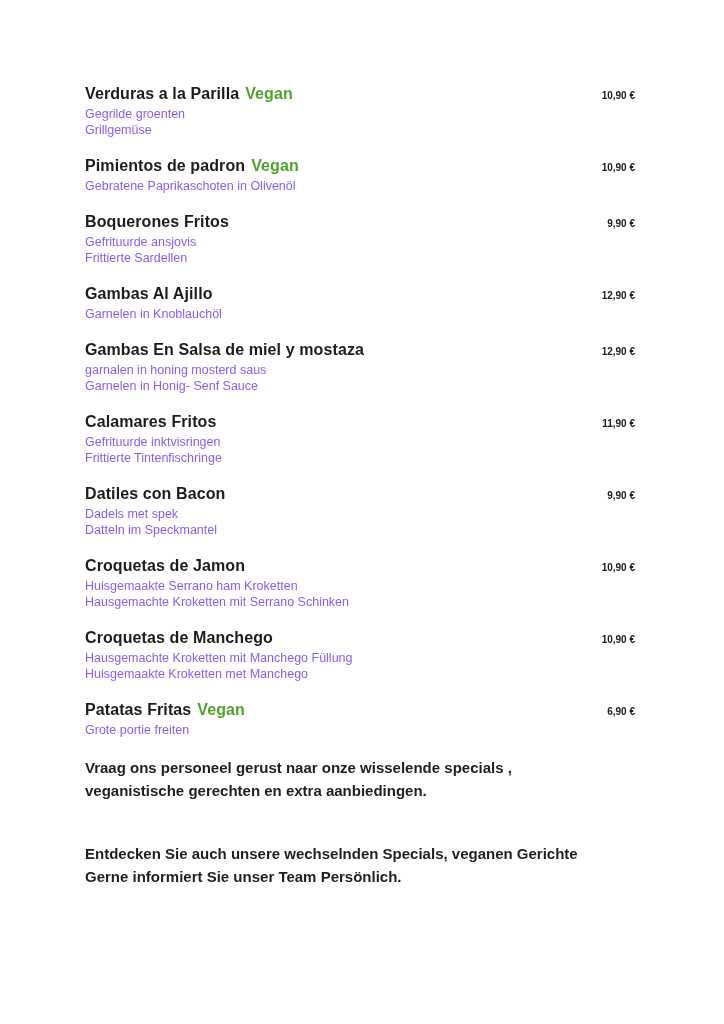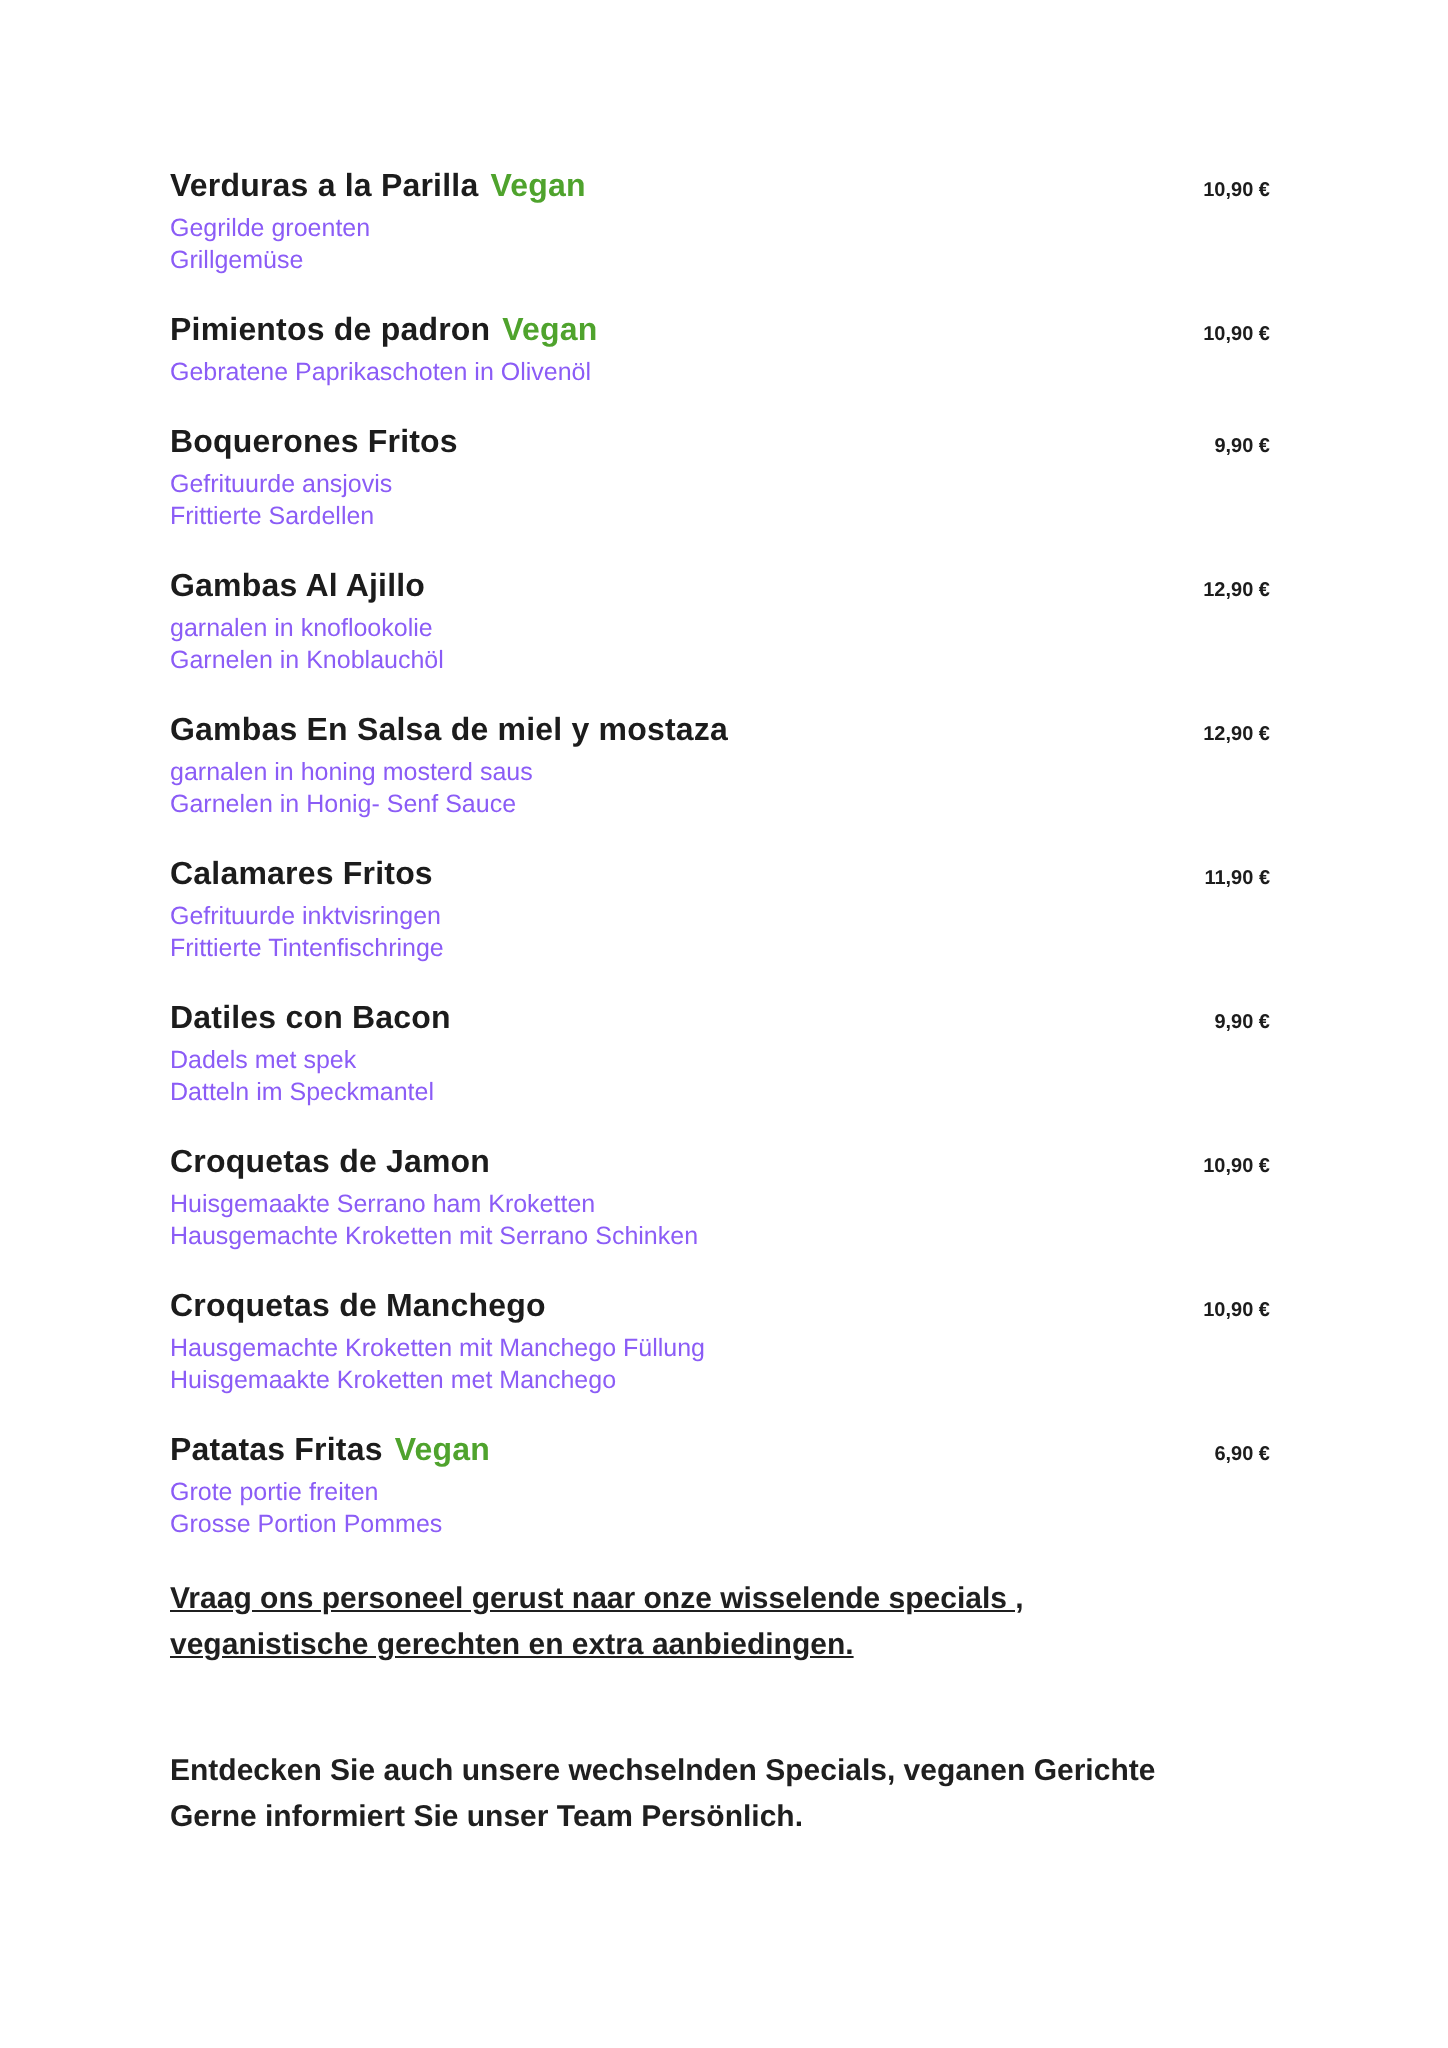--- a/index.html
+++ b/index.html
@@ -45,21 +45,21 @@
     line-height: 16px;
     color: #8b5cf6;
   }
   .item-desc:first-of-type { margin-top: 3px; }
   .note {
     font-size: 15px;
     font-weight: bold;
     color: #1f1f1f;
     line-height: 23px;
   }
-  .note-nl { margin-top: 14px; text-decoration: underline; }
+  .note-nl { margin-top: 14px; }
   .note-de { margin-top: 40px; }
 </style>
 </head>
 <body>
 
 <div class="page">
 
   <div id="menu-list">
     <div class="menu-item">
       <div class="item-row">
@@ -93,21 +93,20 @@
       <div class="item-desc">Frittierte Sardellen</div>
     </div>
 
     <div class="menu-item">
       <div class="item-row">
         <div class="item-title">
           <span>Gambas Al Ajillo</span>
         </div>
         <div class="item-price">12,90 €</div>
       </div>
-      <div class="item-desc">garnalen in knoflookolie</div>
       <div class="item-desc">Garnelen in Knoblauchöl</div>
     </div>
 
     <div class="menu-item">
       <div class="item-row">
         <div class="item-title">
           <span>Gambas En Salsa de miel y mostaza</span>
         </div>
         <div class="item-price">12,90 €</div>
       </div>
@@ -160,21 +159,20 @@
     </div>
 
     <div class="menu-item">
       <div class="item-row">
         <div class="item-title">
           <span>Patatas Fritas</span><span class="vegan">Vegan</span>
         </div>
         <div class="item-price">6,90 €</div>
       </div>
       <div class="item-desc">Grote portie freiten</div>
-      <div class="item-desc">Grosse Portion Pommes</div>
     </div>
   </div>
 
   <div class="note note-nl">
     <div>Vraag ons personeel gerust naar onze wisselende specials ,</div>
     <div>veganistische gerechten en extra aanbiedingen.</div>
   </div>
 
   <div class="note note-de">
     <div>Entdecken Sie auch unsere wechselnden Specials, veganen Gerichte</div>

